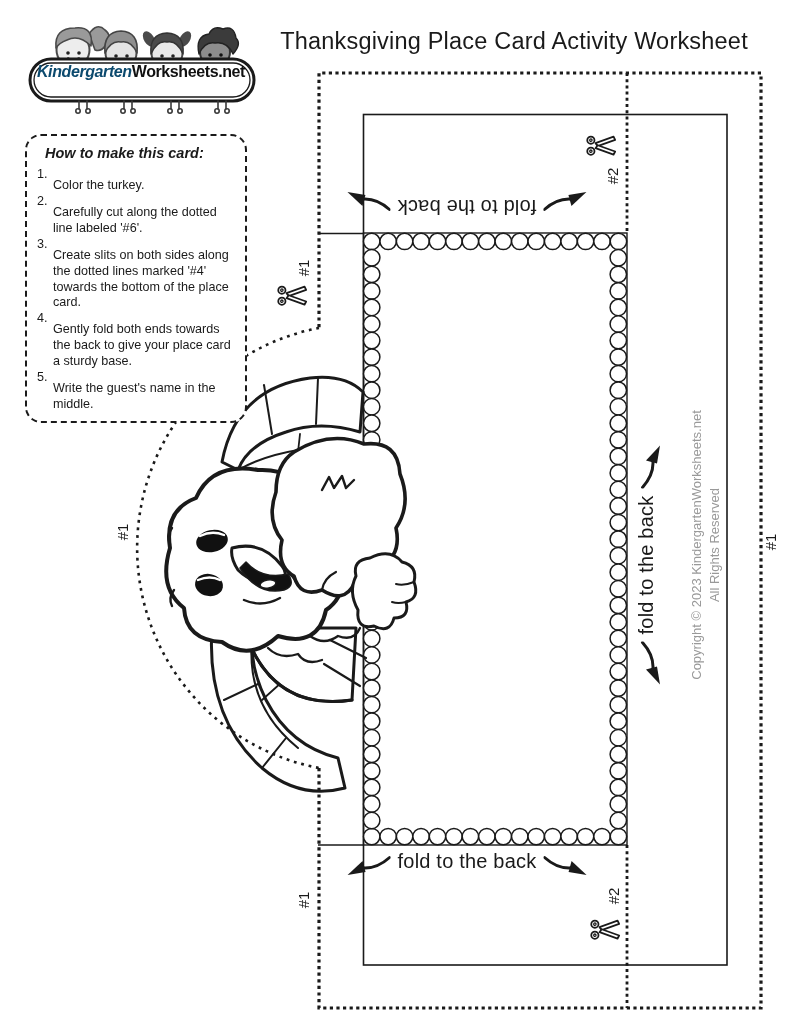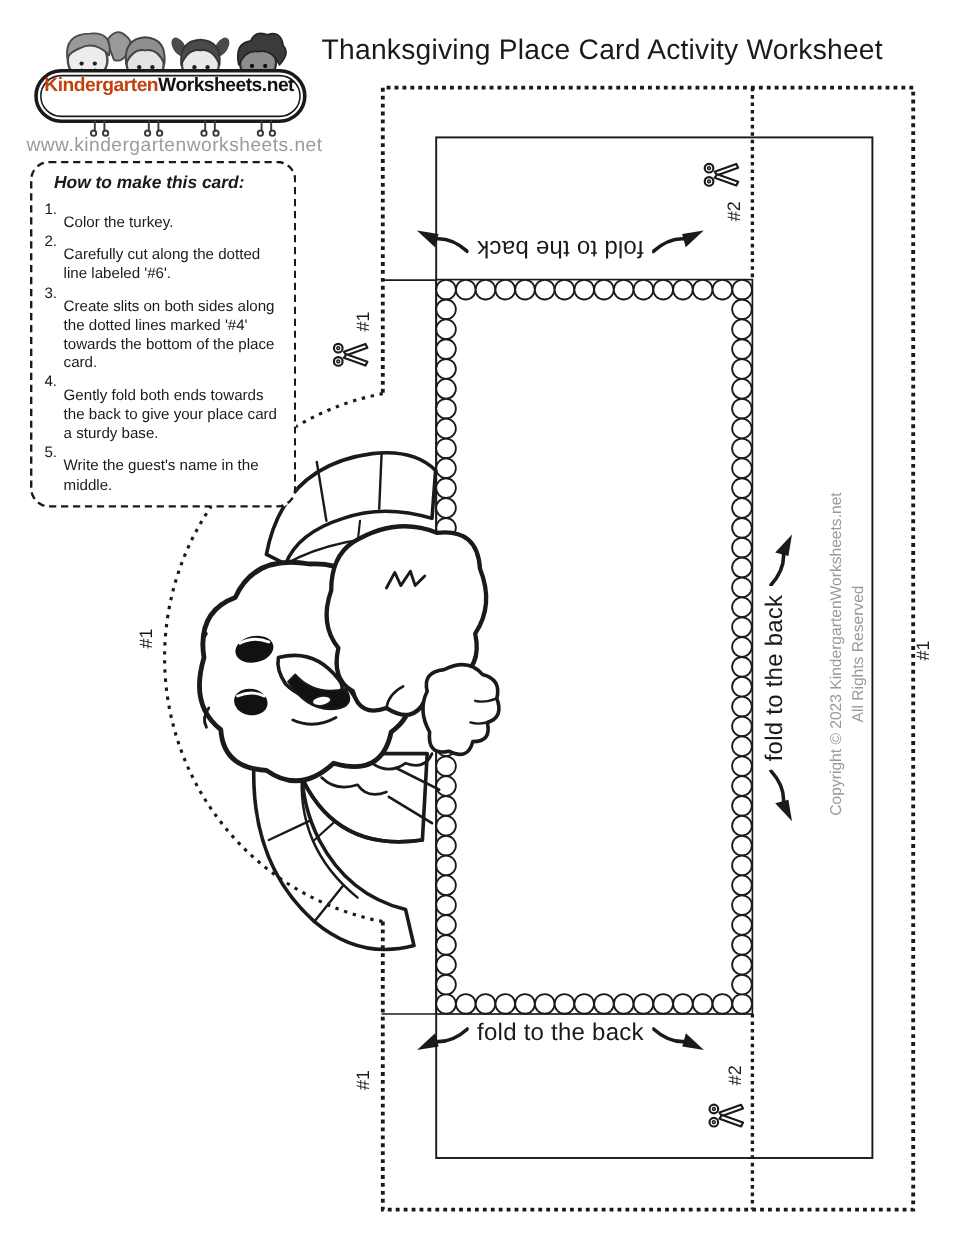--- a/index.html
+++ b/index.html
@@ -1,25 +1,25 @@
 <!DOCTYPE html>
 <html><head>
 <meta charset="utf-8">
 <style>
   html,body{margin:0;padding:0;background:#fff;}
   .page{position:relative;width:800px;height:1035px;background:#fff;overflow:hidden;
         font-family:"Liberation Sans",sans-serif;color:#1a1a1a;}
   .abs{position:absolute;}
 
   
-  .title{left:268px;top:28px;width:492px;font-size:23.5px;
+  .title{left:268px;top:28px;width:492px;text-align:center;font-size:23.5px;
          font-weight:400;letter-spacing:.2px;}
   .banner-text{left:33px;top:63px;width:216px;text-align:center;font-size:16px;
                font-weight:bold;letter-spacing:-.4px;white-space:nowrap;}
-  .banner-text .gray{color:#c2410c;}
+  .banner-text .gray{color:#0c4a6e;font-style:italic;}
   .banner-text .black{color:#111;text-align:right;}
   .website{left:22px;top:113px;width:240px;text-align:center;font-size:16px;
            color:#9b9b9b;letter-spacing:.4px;}
 
   
   .instructions{left:25px;top:134px;width:222px;box-sizing:border-box;
                 border:2.6px dashed #1a1a1a;border-radius:16px;
                 padding:9px 8px 8px 10px;background:#fff;}
   .instructions h3{margin:0 0 6px 8px;font-size:14.5px;font-weight:bold;font-style:italic;}
   .step{display:flex;font-size:12.6px;line-height:15.9px;}
@@ -285,21 +285,20 @@
         <circle cx="143" cy="99" r="2.2"></circle>
           <circle cx="153" cy="99" r="2.2"></circle>
         <circle cx="190" cy="99" r="2.2"></circle>
           <circle cx="200" cy="99" r="2.2"></circle>
       </g>
     </g>
   </svg>
 
   <div class="abs banner-text"><span class="gray">Kindergarten</span><span class="black">Worksheets.net</span></div>
 
-  <div class="abs website">www.kindergartenworksheets.net</div>
 
   <div class="abs title">Thanksgiving Place Card Activity Worksheet</div>
 
   <div class="abs instructions">
     <h3>How to make this card:</h3>
     <div class="step">
       <span class="num">1.</span>
       <span class="txt">Color the turkey.</span>
     </div>
     <div class="step">

